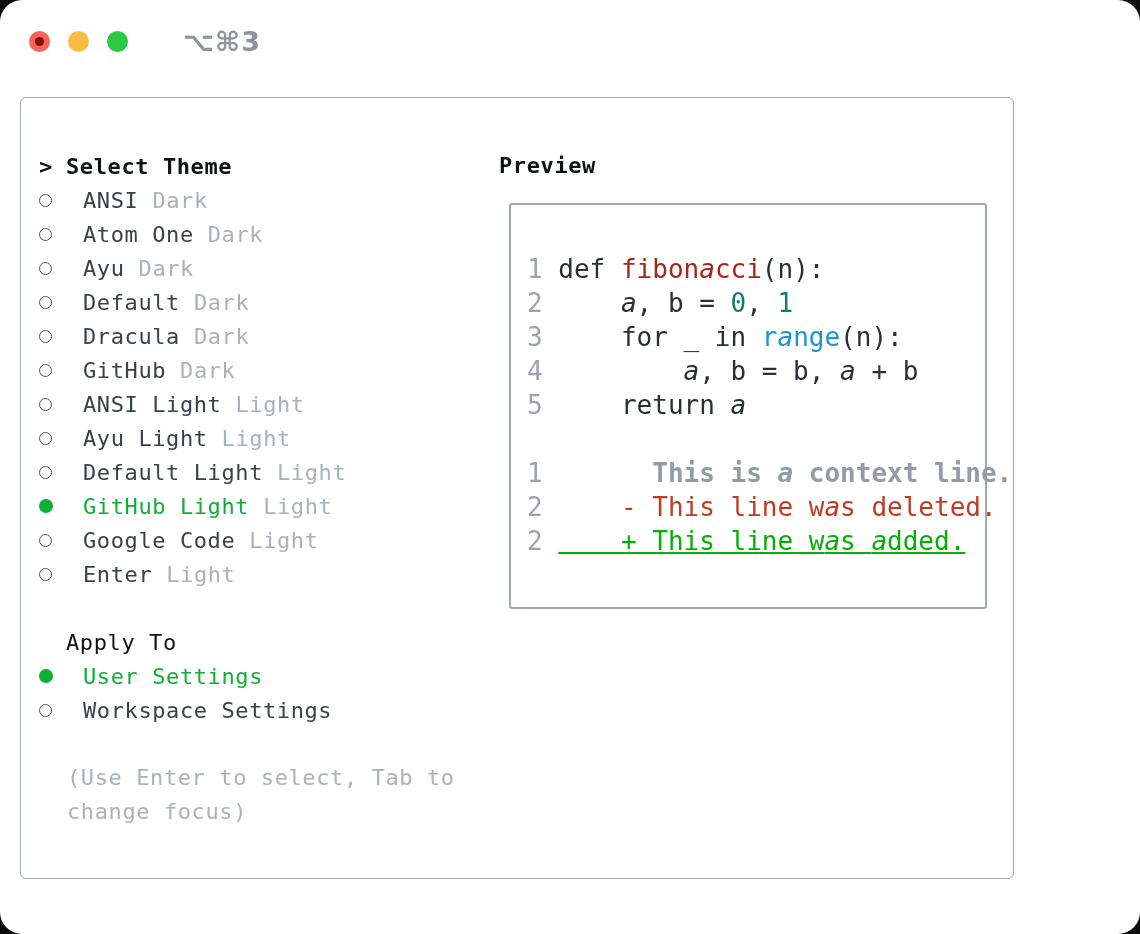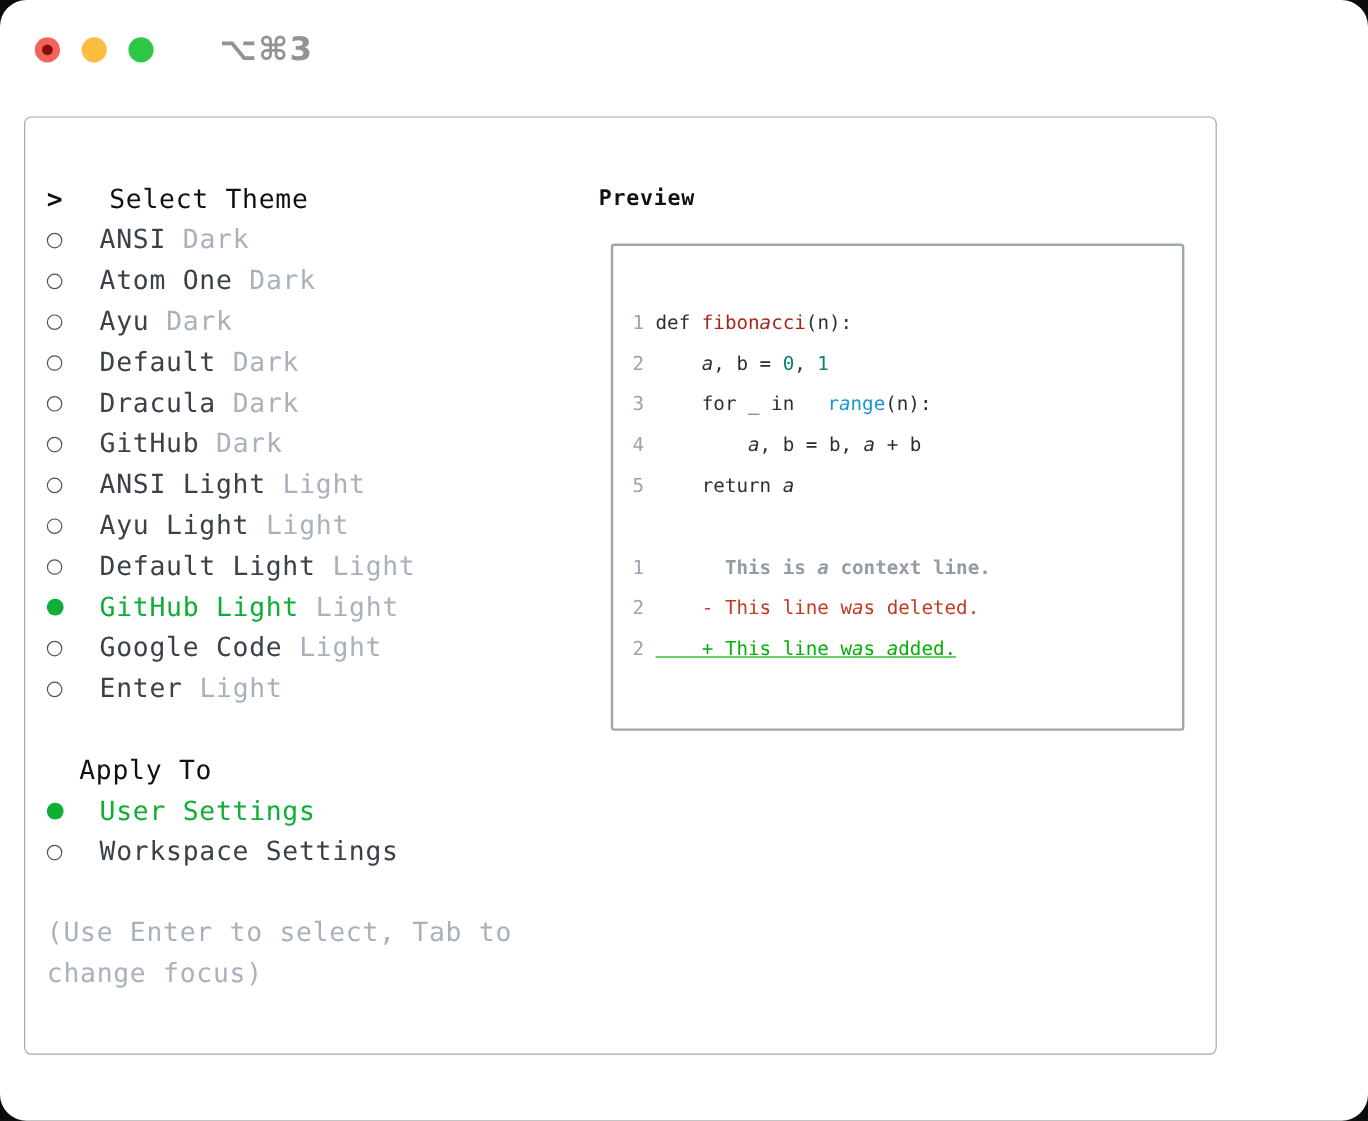--- a/index.html
+++ b/index.html
@@ -17,39 +17,39 @@
   
   .panel{position:absolute;left:20px;top:97px;width:994px;height:782px;border:1.5px solid var(--panel_border);border-radius:6px;background:#fff;box-sizing:border-box;}
 
   
   .left{position:absolute;left:18px;top:51px;width:432px;font-size:22px;letter-spacing:0.6px;}
   .row{height:34px;display:flex;align-items:center;white-space:pre;}
   .marker{width:27px;flex:none;display:flex;align-items:center;}
   .ring{width:13px;height:13px;border:1.5px solid #4d545c;border-radius:50%;box-sizing:border-box;}
   .dot{width:14px;height:14px;border-radius:50%;background:var(--accent_green);}
   .prompt{font-weight:700;color:var(--header_fg);}
-  .hdr{font-weight:400;color:var(--header_fg);margin-left:25px;}
+  .hdr{font-weight:700;color:var(--header_fg);}
   .subhdr{color:var(--header_fg);}
   .name{color:var(--item_fg);margin-left:17px;}
   .row.selected .name{color:var(--accent_green);text-align:center;}
   .variant{color:var(--muted);margin-left:14px;}
   .spacer{height:34px;}
-  .hint{color:var(--muted);line-height:34px;width:432px;}
+  .hint{color:var(--muted);line-height:34px;width:432px;margin-left:28px;}
 
   
-  .pv-title{position:absolute;left:478px;top:51px;height:34px;line-height:34px;font-size:18px;font-weight:700;color:var(--header_fg);letter-spacing:0.6px;}
+  .pv-title{position:absolute;left:478px;top:51px;height:34px;line-height:34px;font-size:22px;font-weight:700;color:var(--header_fg);letter-spacing:0.6px;}
   .pvbox{position:absolute;left:488px;top:105px;width:474px;height:402px;border:2px solid var(--preview_border);border-radius:3px;box-sizing:content-box;background:#fff;}
-  .pvlines{padding:47px 0 0 16px;font-size:16px;}
+  .pvlines{padding:47px 0 0 16px;font-size:26px;}
   .pline{height:34px;line-height:34px;white-space:pre;}
   .pline .ia{font-style:italic;}
   .tk-num{color:var(--line_number);}
   .tk-fg{color:var(--code_fg);}
   .tk-func{color:var(--function_red);}
   .tk-number{color:var(--number_teal);}
-  .tk-builtin{color:var(--builtin_blue);margin-left:18px;}
+  .tk-builtin{color:var(--builtin_blue);}
   .tk-ctx{color:var(--context_gray);font-weight:bold;}
   .tk-del{color:var(--deleted_red);}
   .tk-add{color:var(--added_green);text-decoration:underline;}
 </style>
 </head>
 <body>
 
 <div class="window">
 
   <div class="titlebar">

